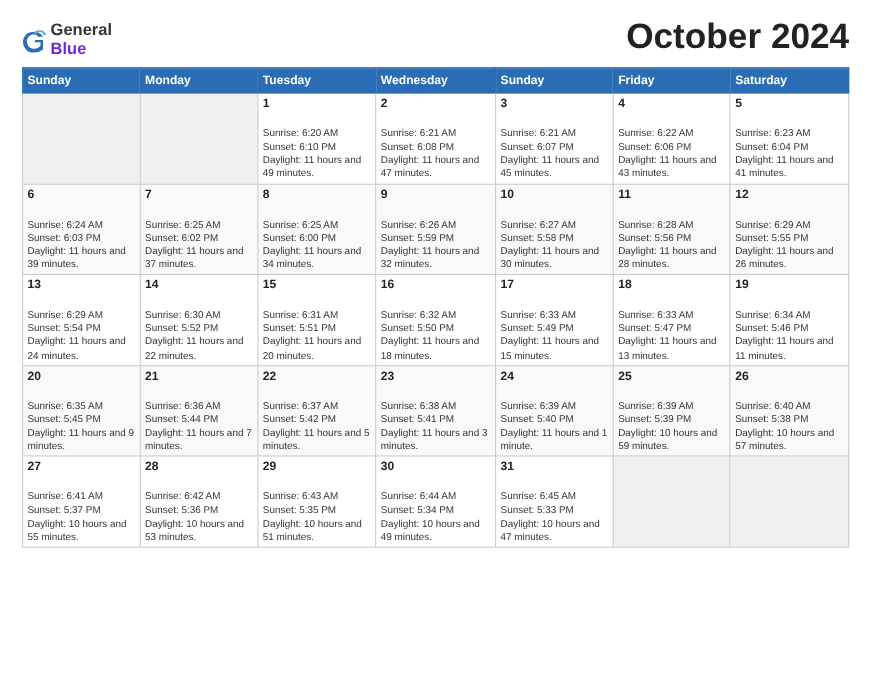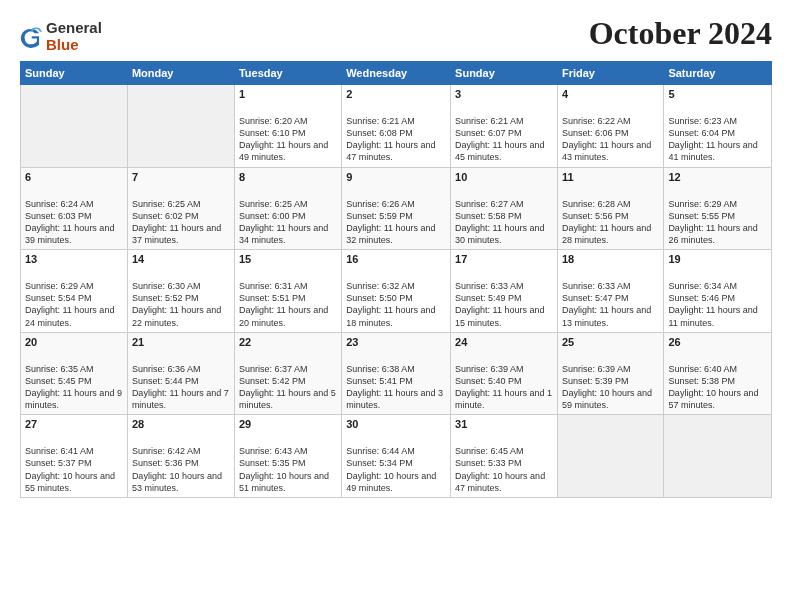--- a/index.html
+++ b/index.html
@@ -33,30 +33,29 @@
     }
     .logo-general {
       font-size: 15px;
       font-weight: bold;
       color: #333;
       text-align: center;
     }
     .logo-blue {
       font-size: 15px;
       font-weight: bold;
-      color: #c2410c;
+      color: #6d28d9;
     }
     .logo-icon {
       width: 22px;
       height: 22px;
       margin-right: 4px;
     }
     .title-block {
       text-align: right;
-      font-family: Liberation Serif, serif;
     }
     .month-title {
       font-size: 32px;
       font-weight: bold;
       color: #222;
       line-height: 1.1;
     }
     .location {
       font-size: 14px;
       color: #444;

